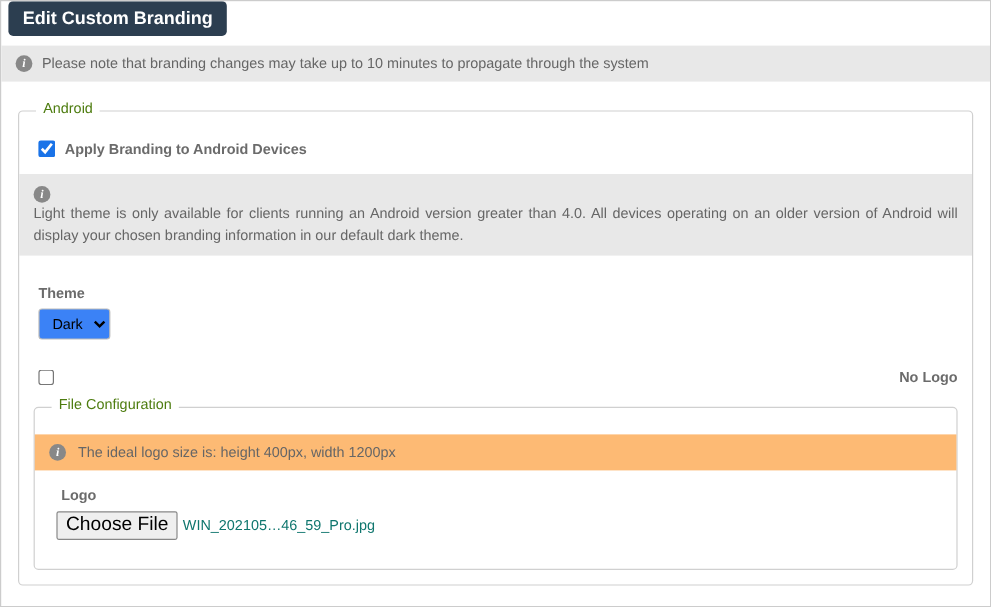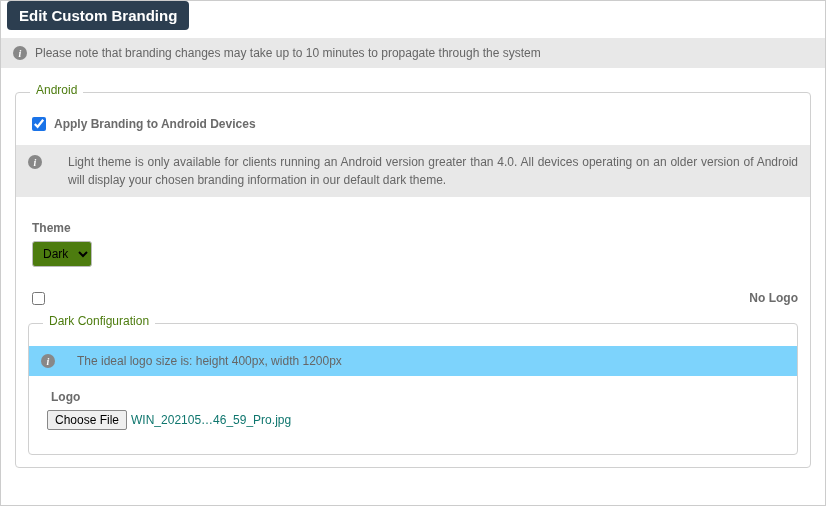--- a/index.html
+++ b/index.html
@@ -87,83 +87,85 @@
     }
     .checkbox-label-bold {
       font-weight: bold;
       color: #6b6b6b;
     }
     .inner-note {
       background: #e8e8e8;
       padding: 8px 12px;
       display: flex;
       align-items: flex-start;
-      gap: 26px;
+      gap: 0;
       color: #666;
       margin: 0 -12px;
       line-height: 1.5;
       text-align: justify;
+      flex-direction: column;
     }
     .inner-note .info-icon {
       margin-top: 2px;
     }
     .field-label {
       font-weight: bold;
       color: #6b6b6b;
       margin: 24px 0 6px 4px;
       display: block;
     }
     .theme-select {
       margin-left: 4px;
       padding: 4px 6px;
       font-size: 12px;
       border: 1px solid #bbb;
       border-radius: 3px;
-      background: #4d7c0f;
+      background: #3b82f6;
+      text-align: right;
     }
     .nologo-row {
       display: flex;
       align-items: center;
       gap: 8px;
       margin: 24px 0 18px 4px;
       justify-content: space-between;
     }
     .logo-fieldset {
       border: 1px solid #d0d0d0;
       border-radius: 4px;
       margin: 10px 0 0 0;
       position: relative;
       padding: 0 0 20px 0;
     }
     .logo-fieldset .fieldset-legend {
       top: -10px;
     }
     .logo-note {
-      background: #7dd3fc;
+      background: #fdba74;
       padding: 8px 12px;
       display: flex;
       align-items: flex-start;
-      gap: 22px;
+      gap: 10px;
       color: #666;
       margin-top: 22px;
     }
     .logo-body {
       padding: 14px 18px 4px 18px;
     }
     .file-row {
       display: flex;
       align-items: center;
       gap: 4px;
       margin-top: 4px;
     }
     .choose-file-btn {
       border: 1px solid #888;
       background: #efefef;
       padding: 2px 7px;
-      font-size: 12px;
+      font-size: 16px;
       font-family: Arial, sans-serif;
       border-radius: 2px;
       cursor: pointer;
     }
     .filename-text {
       font-size: 12px;
       color: #0f766e;
       font-family: Arial, sans-serif;
       text-align: center;
     }
@@ -198,21 +200,21 @@
     <select class="theme-select">
       <option>Dark</option>
     </select>
 
     <label class="nologo-row">
       <input type="checkbox" id="nologo-cb" style="">
       <span class="checkbox-label-bold">No Logo</span>
     </label>
 
     <div class="logo-fieldset">
-      <div class="fieldset-legend">Dark Configuration</div>
+      <div class="fieldset-legend">File Configuration</div>
 
       <div class="logo-note">
         <span class="info-icon"></span>
         <span>The ideal logo size is: height 400px, width 1200px</span>
       </div>
 
       <div class="logo-body">
         <div class="field-label" style="margin-top:0;">Logo</div>
         <div class="file-row">
           <button class="choose-file-btn">Choose File</button>

